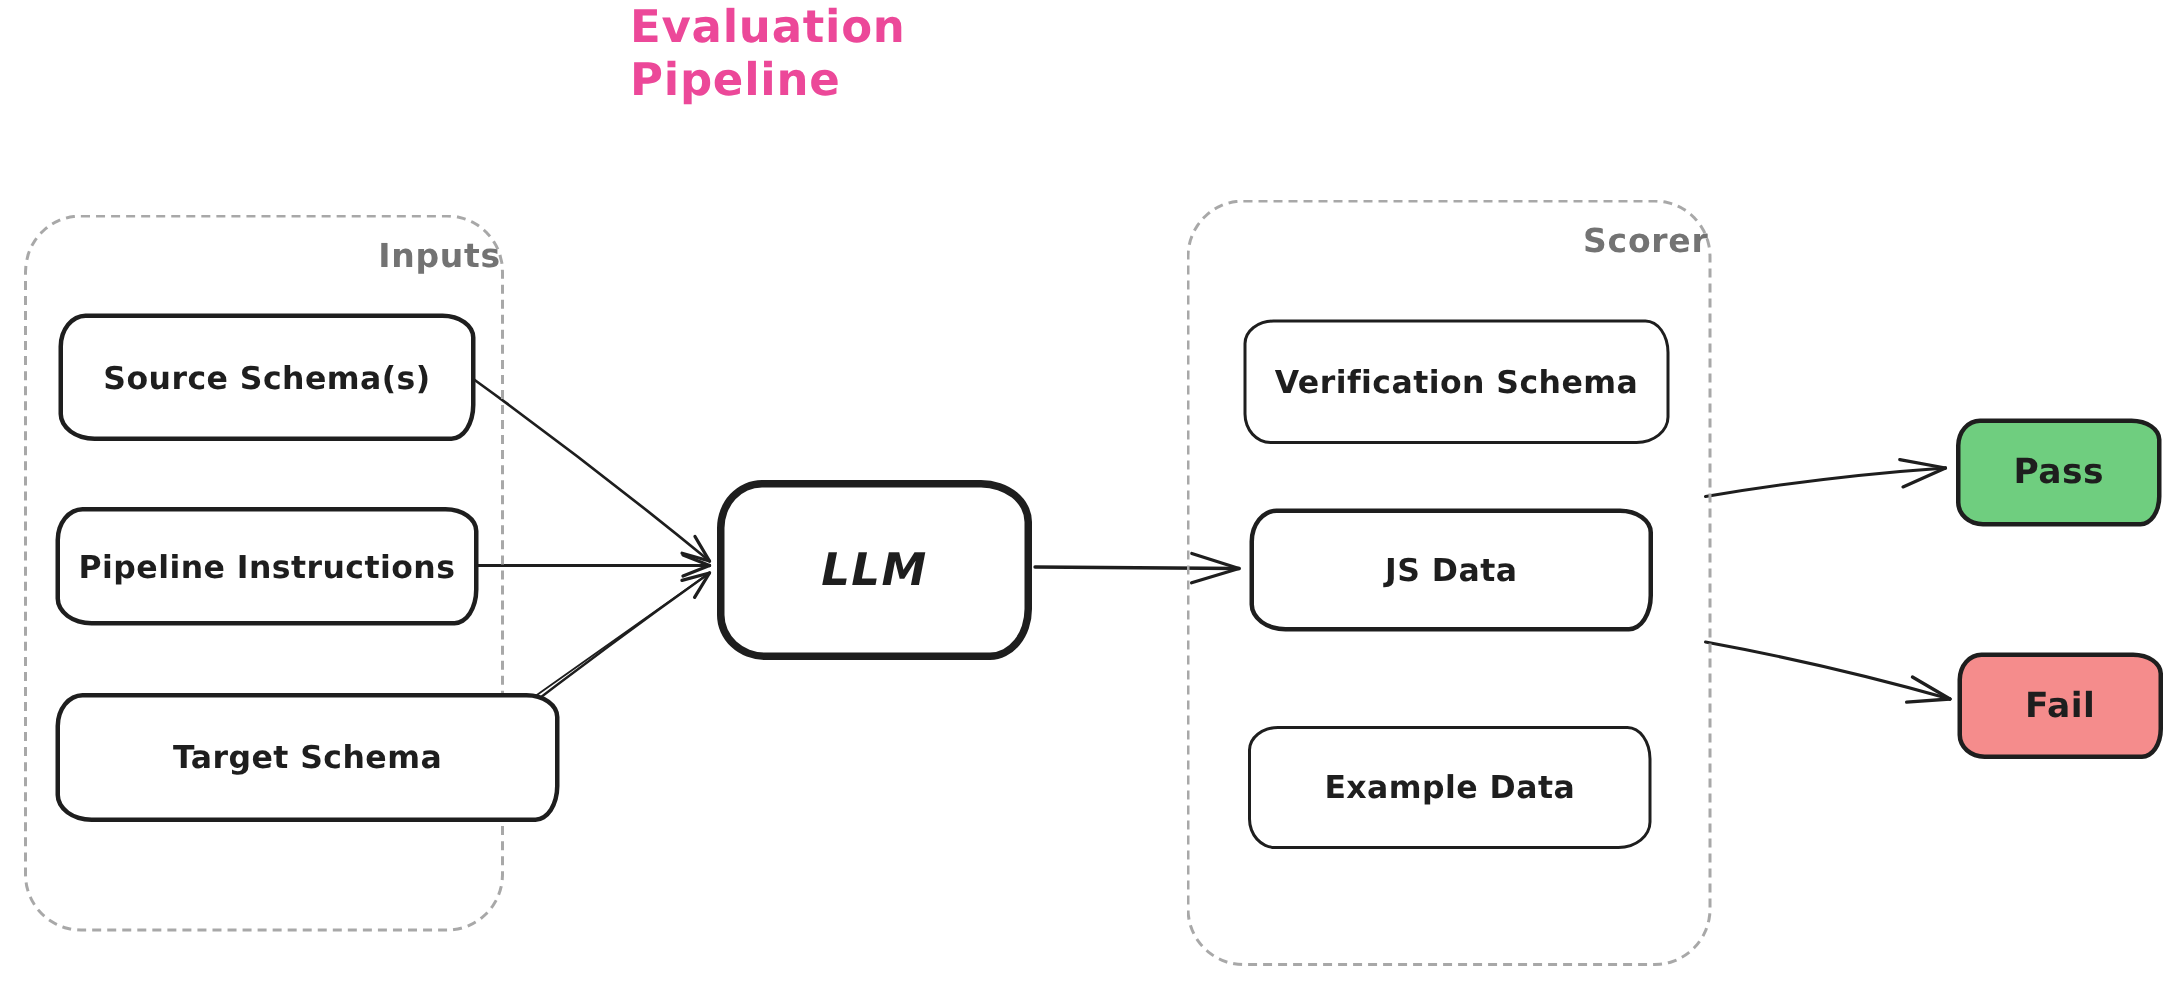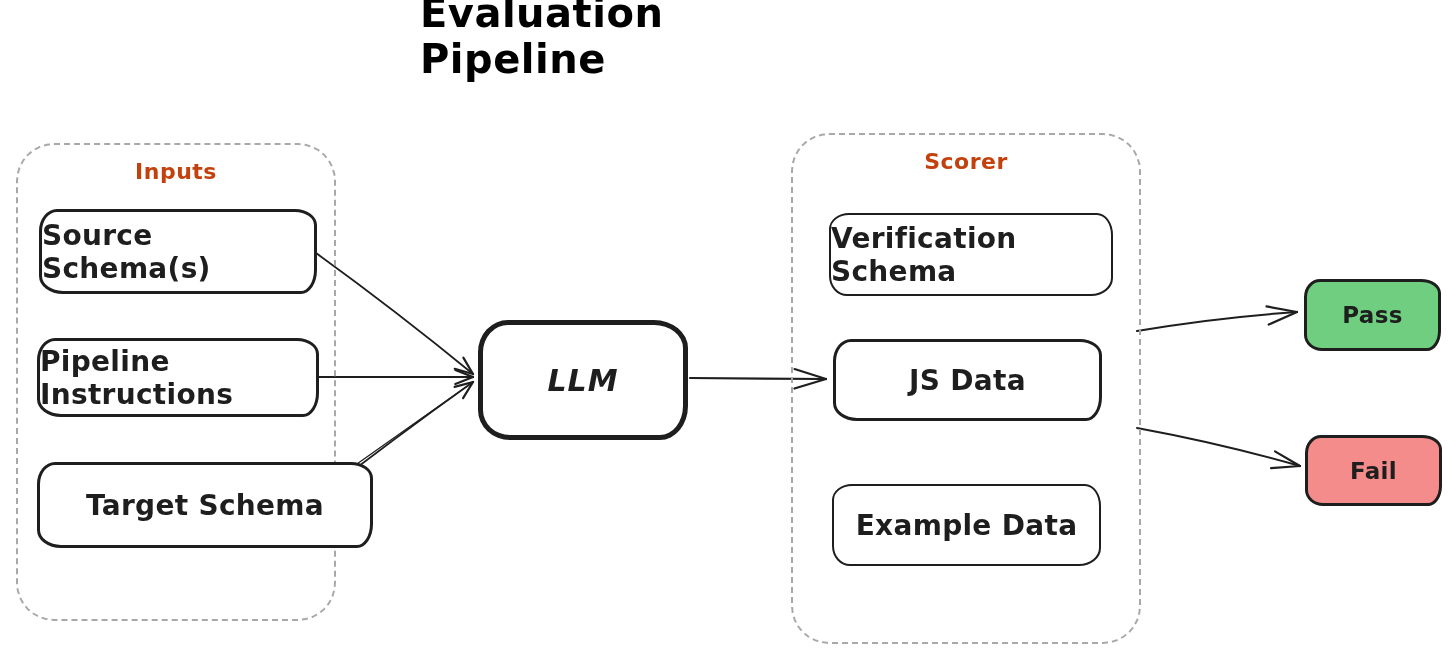--- a/index.html
+++ b/index.html
@@ -8,44 +8,44 @@
     width:1456px;height:657px;
     background:#ffffff;
     font-family:"DejaVu Sans", sans-serif;
     color:#1e1e1e;
     overflow:hidden;
   }
   .title{
     position:absolute;
     left:420px;top:12px;width:324px;height:48px;
     display:flex;align-items:center;justify-content:center;
-    font-size:40px;font-weight:700;
+    font-size:30px;font-weight:700;
     letter-spacing:0.5px;
-    color:#000000;
+    color:#ec4899;
   }
   .group{
     position:absolute;
     border:2.5px dashed #a8a8a8;
     border-radius:38px;
     background:transparent;
   }
   .group-label{
     position:absolute;
     top:14px;left:0;right:0;
-    text-align:center;
+    text-align:right;
     font-size:22px;font-weight:600;
-    color:#c2410c;
+    color:#737373;
     letter-spacing:0.5px;
   }
   .node{
     position:absolute;
     background:#ffffff;
     border:3px solid #1e1e1e;
     display:flex;align-items:center;justify-content:center;
-    font-size:28px;font-weight:600;
+    font-size:21px;font-weight:600;
     letter-spacing:0.3px;
     border-radius:18px 22px 16px 24px / 22px 16px 24px 18px;
     box-sizing:border-box;
   }
   .node.thin{ border-width:2px; border-radius:20px 16px 22px 18px / 16px 22px 18px 20px;}
   .node.llm{
     border-width:5px;
     border-radius:30px 34px 28px 32px / 32px 28px 34px 30px;
     font-size:30px;font-style:italic;font-weight:600;
     letter-spacing:1px;

